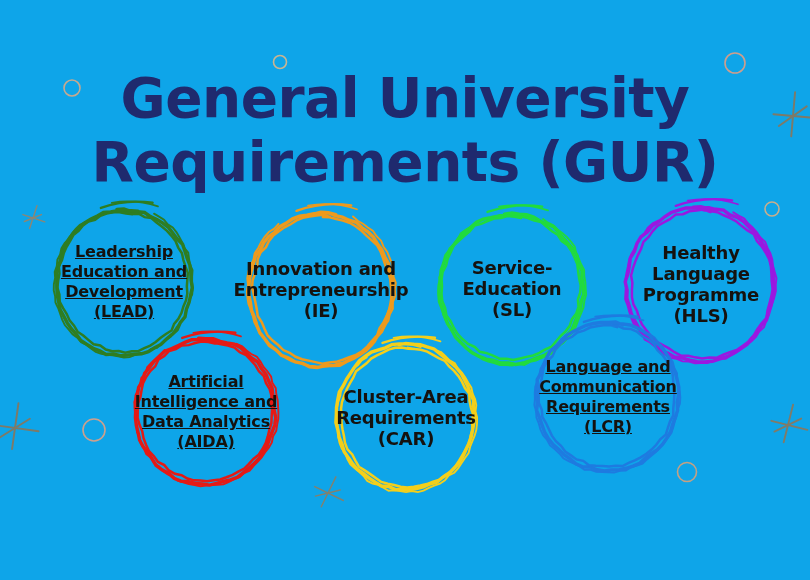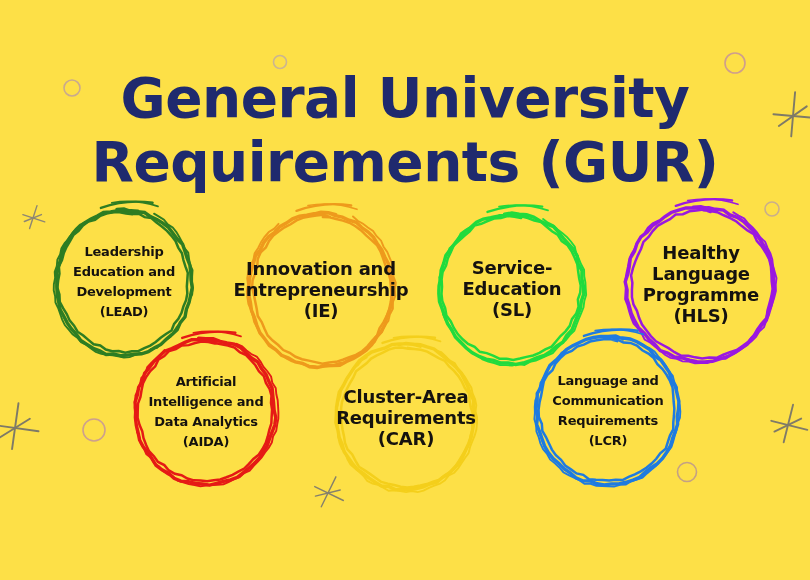--- a/index.html
+++ b/index.html
@@ -73,29 +73,30 @@
     padding: 0 16px;
     font-family: "DejaVu Sans", sans-serif;
     font-size: 18px;
     line-height: 21px;
     font-weight: bold;
     color: #15120F;
     white-space: pre-line;
     letter-spacing: -0.2px;
   }
   .node-label.tight {
-    font-size: 13px;
+    font-size: 16px;
     line-height: 20px;
     padding: 0 10px;
+    text-decoration: underline;
   }
 </style>
 </head>
 <body>
 
-<div id="poster" style="background: #fde047;">
+<div id="poster" style="background: #0ea5e9;">
 
   <svg id="decor-layer" viewBox="0 0 810 580" width="810" height="580">
       <circle cx="72" cy="88" r="8" fill="none" stroke="#C9A98E" stroke-width="1.6"></circle>
       <circle cx="280" cy="62" r="6.5" fill="none" stroke="#CBB591" stroke-width="1.6"></circle>
       <circle cx="735" cy="63" r="10" fill="none" stroke="#CE9E8D" stroke-width="1.6"></circle>
       <circle cx="772" cy="209" r="7" fill="none" stroke="#C9AE8C" stroke-width="1.6"></circle>
       <circle cx="94" cy="430" r="11" fill="none" stroke="#CDA08D" stroke-width="1.6"></circle>
       <circle cx="687" cy="472" r="9.5" fill="none" stroke="#C4A184" stroke-width="1.6"></circle>
       <g transform="translate(33,218) rotate(18)">
         <line x1="-0.00" y1="-13.00" x2="0.00" y2="11.05" stroke="#8D8673" stroke-width="1.4" stroke-linecap="round"></line>
@@ -209,21 +210,21 @@
             <path d="M9.11,-68.56L15.40,-66.74L21.80,-65.35L27.89,-62.82L33.32,-58.95L38.69,-55.13L44.49,-51.71L48.16,-45.82L52.63,-40.83L56.42,-35.20L59.39,-29.05L61.59,-22.56L65.33,-16.43L64.90,-9.23L65.56,-2.35L67.10,4.69L64.99,11.51L65.10,18.74L62.33,25.23L60.41,32.08L56.60,37.96L52.41,43.47L48.22,48.95L43.85,54.38L38.64,58.93L32.48,61.91L26.81,65.81L20.12,67.12L13.69,68.86L7.09,69.57L0.51,70.11L-6.13,70.15L-12.62,68.71L-18.86,66.43L-25.11,64.33L-31.35,61.97L-36.47,57.48L-41.50,53.09L-46.64,48.81L-52.04,44.53L-54.88,38.07L-57.38,31.64L-61.58,26.07L-63.37,19.34L-63.70,12.34L-64.43,5.55L-64.74,-1.27L-63.97,-8.05L-63.72,-14.95L-62.13,-21.63L-59.13,-27.77L-56.03,-33.75L-52.34,-39.31L-48.39,-44.65L-44.92,-50.63L-39.21,-54.13L-33.66,-57.55L-28.52,-61.78L-22.51,-64.33L-16.36,-66.50L-10.17,-68.88L-3.65,-70.03L2.94,-69.49L9.30,-67.59L15.73,-66.77" fill="none" stroke="#F4CF1B" stroke-width="2.5" stroke-linecap="round" transform="rotate(-6)"></path>
             <path d="M23.72,-68.96L29.38,-67.62L34.06,-64.01L38.48,-60.22L43.92,-57.89L47.41,-52.97L51.78,-49.11L55.60,-44.63L58.91,-39.71L62.55,-34.91L64.38,-29.09L67.31,-23.74L69.00,-17.86L68.76,-11.60L70.87,-5.74L71.30,0.41L71.17,6.59L70.00,12.64L68.13,18.47L66.45,24.29L65.49,30.49L62.33,35.71L59.43,41.03L56.51,46.39L52.94,51.32L47.76,54.54L44.29,59.71L39.62,63.48L34.16,65.88L28.96,68.62L23.89,71.88L18.27,73.75L12.19,73.17L6.57,74.80L0.77,74.34L-4.97,74.04L-10.90,74.94L-16.37,72.47L-21.68,70.08L-27.49,69.14L-32.98,67.03L-37.13,62.41L-41.74,58.87L-46.55,55.54L-51.30,51.95L-54.72,46.98L-57.32,41.49L-61.28,36.96L-63.94,31.54L-65.80,25.77L-66.58,19.70L-67.41,13.78L-68.78,7.97L-69.58,2.01L-69.47,-4.01L-68.70,-9.97L-67.23,-15.77L-67.07,-21.95L-64.47,-27.38L-62.32,-32.96L-59.32,-38.09L-57.00,-43.71L-52.32,-47.49L-49.17,-52.59L-44.35,-55.92" fill="none" stroke="#F4CF1B" stroke-width="1.9" stroke-linecap="round" transform="rotate(5)"></path>
             <path d="M-23.5,-74.1 Q2.8,-83.2 29.0,-79.2" fill="none" stroke="#F4CF1B" stroke-width="2.4" stroke-linecap="round"></path>
             <path d="M-12.4,-79.2 Q11.0,-83.2 34.5,-75.6" fill="none" stroke="#F4CF1B" stroke-width="1.7" stroke-linecap="round"></path>
           </g>
         </svg>
         <div class="node-label" style="color: rgb(21, 18, 15);">Cluster-Area
 Requirements
 (CAR)</div>
       </div>
-      <div class="node" style="left: 511px; top: 311px; width: 194px; height: 200px;">
+      <div class="node" style="left: 511px; top: 297px; width: 194px; height: 200px;">
         <svg class="node-svg" width="194" height="200" viewBox="0 0 194 200">
           <g transform="translate(97,100)">
             <path d="M-7.47,-74.09L-0.12,-74.66L7.17,-73.43L14.52,-72.97L21.96,-72.05L28.93,-69.24L35.43,-65.43L41.75,-61.36L46.35,-55.09L52.81,-51.05L57.12,-44.76L61.40,-38.50L63.47,-31.02L67.36,-24.47L69.14,-17.05L70.90,-9.61L70.55,-1.93L69.21,5.56L69.60,13.20L67.30,20.40L64.64,27.39L62.56,34.72L58.75,41.20L54.47,47.37L49.33,52.78L43.03,56.70L37.30,61.17L31.75,66.27L24.98,69.18L17.97,71.28L10.84,72.90L3.55,72.83L-3.72,73.99L-10.94,72.79L-17.77,70.04L-25.31,69.74L-32.12,66.77L-37.86,61.87L-44.01,57.79L-49.15,52.41L-54.89,47.58L-59.66,41.69L-63.39,35.03L-65.98,27.83L-68.45,20.63L-71.41,13.42L-70.43,5.54L-72.02,-2.09L-70.86,-9.72L-70.75,-17.58L-66.82,-24.41L-64.67,-31.75L-61.60,-38.77L-58.01,-45.61L-52.23,-50.65L-46.94,-55.97L-41.62,-61.38L-35.24,-65.34L-28.52,-68.57L-21.74,-71.72L-14.50,-73.47L-7.16,-74.54L0.23,-74.61L7.69,-75.05L14.68,-71.97" fill="none" stroke="#1E7BE0" stroke-width="3.4" stroke-linecap="round" transform="rotate(0)"></path>
             <path d="M9.60,-71.19L16.44,-70.20L22.49,-66.43L29.45,-65.35L35.56,-61.98L40.44,-56.77L46.18,-52.87L51.01,-47.82L54.04,-41.30L58.57,-36.01L62.05,-29.90L64.81,-23.38L66.67,-16.52L66.55,-9.32L66.26,-2.34L66.22,4.56L65.13,11.36L63.76,18.08L62.98,25.11L59.04,30.89L56.20,37.13L53.44,43.66L47.51,47.51L43.02,52.56L37.83,56.83L32.22,60.51L26.25,63.50L20.04,65.87L13.65,67.65L7.26,70.18L0.51,69.08L-6.13,69.15L-12.70,68.11L-19.36,67.17L-26.07,65.81L-31.29,60.93L-37.85,58.76L-43.00,54.19L-48.28,49.78L-51.83,43.69L-56.48,38.59L-59.86,32.52L-62.17,25.93L-64.41,19.37L-67.37,12.85L-67.14,5.70L-69.39,-1.34L-68.92,-8.54L-67.21,-15.53L-64.88,-22.26L-62.89,-29.10L-60.79,-36.07L-56.75,-41.99L-51.01,-46.37L-47.39,-52.62L-42.22,-57.42L-36.57,-61.59L-29.73,-63.43L-23.87,-67.22L-17.12,-68.52L-10.63,-70.94L-3.78,-71.49L3.08,-71.75L9.92,-71.03L16.40,-68.55" fill="none" stroke="#1E7BE0" stroke-width="2.5" stroke-linecap="round" transform="rotate(-6)"></path>
             <path d="M24.76,-70.91L30.02,-68.07L35.80,-66.28L41.11,-63.38L45.29,-58.81L49.74,-54.75L53.76,-50.23L57.03,-45.10L61.38,-40.76L63.41,-34.87L66.66,-29.67L67.48,-23.45L68.72,-17.53L70.98,-11.80L72.10,-5.75L72.23,0.41L70.35,6.41L70.08,12.47L68.71,18.36L67.66,24.37L66.27,30.39L63.10,35.62L59.94,40.77L56.07,45.35L52.71,50.34L48.54,54.61L44.27,58.79L40.21,63.47L34.61,65.75L29.10,67.92L24.21,71.76L18.24,72.54L12.64,74.72L6.70,75.06L0.79,75.28L-5.15,75.64L-10.93,73.99L-17.11,74.62L-22.42,71.38L-28.03,69.46L-33.64,67.35L-39.18,64.87L-43.52,60.46L-48.30,56.78L-53.45,53.33L-56.93,48.16L-61.32,43.72L-64.48,38.31L-66.63,32.38L-69.49,26.81L-70.36,20.51L-72.61,14.63L-72.64,8.29L-73.35,2.09L-73.35,-4.17L-71.41,-10.21L-70.28,-16.24L-69.64,-22.45L-66.81,-27.96L-64.21,-33.46L-62.52,-39.54L-58.00,-43.82L-54.35,-48.60L-51.35,-54.11L-46.22,-57.41" fill="none" stroke="#1E7BE0" stroke-width="1.9" stroke-linecap="round" transform="rotate(5)"></path>
             <path d="M-24.1,-75.1 Q2.8,-84.4 29.8,-80.3" fill="none" stroke="#1E7BE0" stroke-width="2.4" stroke-linecap="round"></path>
             <path d="M-12.8,-80.3 Q11.4,-84.4 35.5,-76.6" fill="none" stroke="#1E7BE0" stroke-width="1.7" stroke-linecap="round"></path>
           </g>
         </svg>
         <div class="node-label tight" style="color: rgb(21, 18, 15);">Language and

